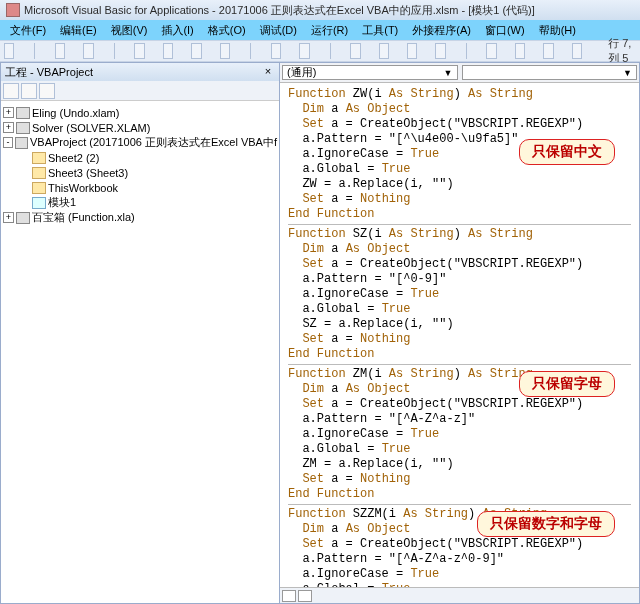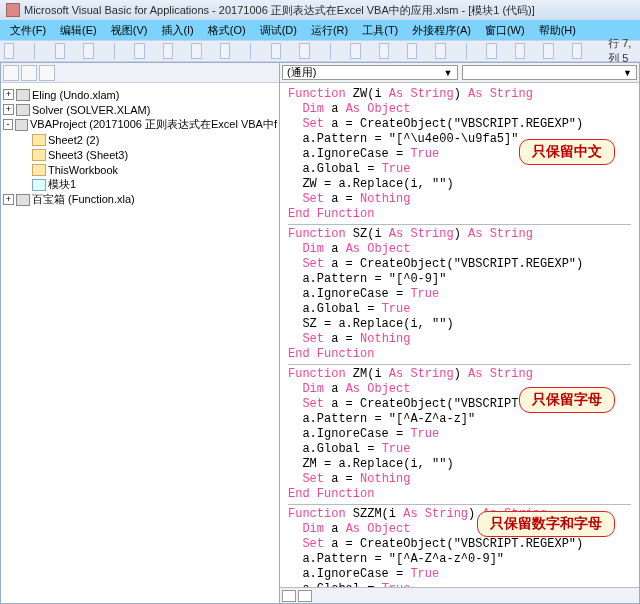--- a/index.html
+++ b/index.html
@@ -23,21 +23,21 @@
 .tind { display: inline-block; }
 .texp { width: 11px; height: 11px; border: 1px solid #888; text-align: center; line-height: 9px; font-size: 9px; margin-right: 2px; cursor: default; }
 .ticon { width: 14px; height: 12px; display: inline-block; margin-right: 2px; background: #ffe9a8; border: 1px solid #cca860; }
 .ticon.mod { background: #dff; border-color: #7ac; }
 .ticon.prj { background: #e0e0e0; border-color: #888; }
 .codepane { flex: 1; background: #fff; border: 1px solid #9aaccc; border-left: none; display: flex; flex-direction: column; }
 .codehead { height: 20px; background: #f0f2f6; border-bottom: 1px solid #bbb; display: flex; }
 .combo { flex: 1; border: 1px solid #999; margin: 2px; background: #fff; font-size: 11px; padding: 1px 4px; display: flex; align-items: center; justify-content: space-between; }
 .combo .arrow { font-size: 9px; }
 .code { flex: 1; font-family: "Consolas", "Courier New", monospace; font-size: 12px; padding: 4px 8px; line-height: 1.25; overflow: auto; white-space: pre; position: relative; }
-.kw { color: #ec4899; }
+.kw { color: #a16207; }
 .hr { border: 0; border-top: 1px solid #bbb; margin: 2px 0; }
 .annot { position: absolute; right: 24px; background: #fff7dc; border: 1.5px solid #d22; border-radius: 10px; padding: 3px 12px; font-family: "SimSun", serif; font-size: 14px; color: #b00; font-weight: 600; }
 .codefoot { height: 16px; background: #eef2f8; border-top: 1px solid #bbb; display: flex; align-items: center; padding: 0 2px; gap: 2px; }
 .fbtn { width: 14px; height: 12px; border: 1px solid #999; background: #fff; }
 </style>
 </head>
 <body>
 
 <div class="titlebar">
   <span class="icon"></span>
@@ -79,20 +79,24 @@
   <span class="tsep"></span>
   <span class="tbtn"></span>
   <span class="tbtn"></span>
   <span class="tbtn"></span>
   <span class="tbtn"></span>
   <span class="tinfo">行 7, 列 5</span>
 </div>
 
 <div class="workspace">
   <div class="projpane">
+    <div class="projtitle">
+      <span>工程 - VBAProject</span>
+      <span class="projclose">×</span>
+    </div>
     <div class="projtoolbar">
       <span class="pbtn"></span>
       <span class="pbtn"></span>
       <span class="pbtn"></span>
     </div>
     <div class="tree" id="tree">
         <div class="tnode">
           <span class="tind" style="width: 0px;"></span>
           <span class="texp">+</span>
           <span class="ticon prj"></span>
@@ -174,21 +178,21 @@
 <span class="kw">End</span> <span class="kw">Function</span>
 </div><hr class="hr"><div><span class="kw">Function</span> ZM(i <span class="kw">As</span> <span class="kw">String</span>) <span class="kw">As</span> <span class="kw">String</span>
   <span class="kw">Dim</span> a <span class="kw">As</span> <span class="kw">Object</span>
   <span class="kw">Set</span> a = CreateObject("VBSCRIPT.REGEXP")
   a.Pattern = "[^A-Z^a-z]"
   a.IgnoreCase = <span class="kw">True</span>
   a.Global = <span class="kw">True</span>
   ZM = a.Replace(i, "")
   <span class="kw">Set</span> a = <span class="kw">Nothing</span>
 <span class="kw">End</span> <span class="kw">Function</span>
-</div><hr class="hr"><div class="annot" style="top: 304px; border-radius: 11px;">只保留字母</div><div><span class="kw">Function</span> SZZM(i <span class="kw">As</span> <span class="kw">String</span>) <span class="kw">As</span> <span class="kw">String</span>
+</div><hr class="hr"><div class="annot" style="top: 288px;">只保留字母</div><div><span class="kw">Function</span> SZZM(i <span class="kw">As</span> <span class="kw">String</span>) <span class="kw">As</span> <span class="kw">String</span>
   <span class="kw">Dim</span> a <span class="kw">As</span> <span class="kw">Object</span>
   <span class="kw">Set</span> a = CreateObject("VBSCRIPT.REGEXP")
   a.Pattern = "[^A-Z^a-z^0-9]"
   a.IgnoreCase = <span class="kw">True</span>
   a.Global = <span class="kw">True</span>
   SZZM = a.Replace(i, "")
    a = 
  
 </div><div class="annot" style="top: 428px;">只保留数字和字母</div></div>
     <div class="codefoot">

